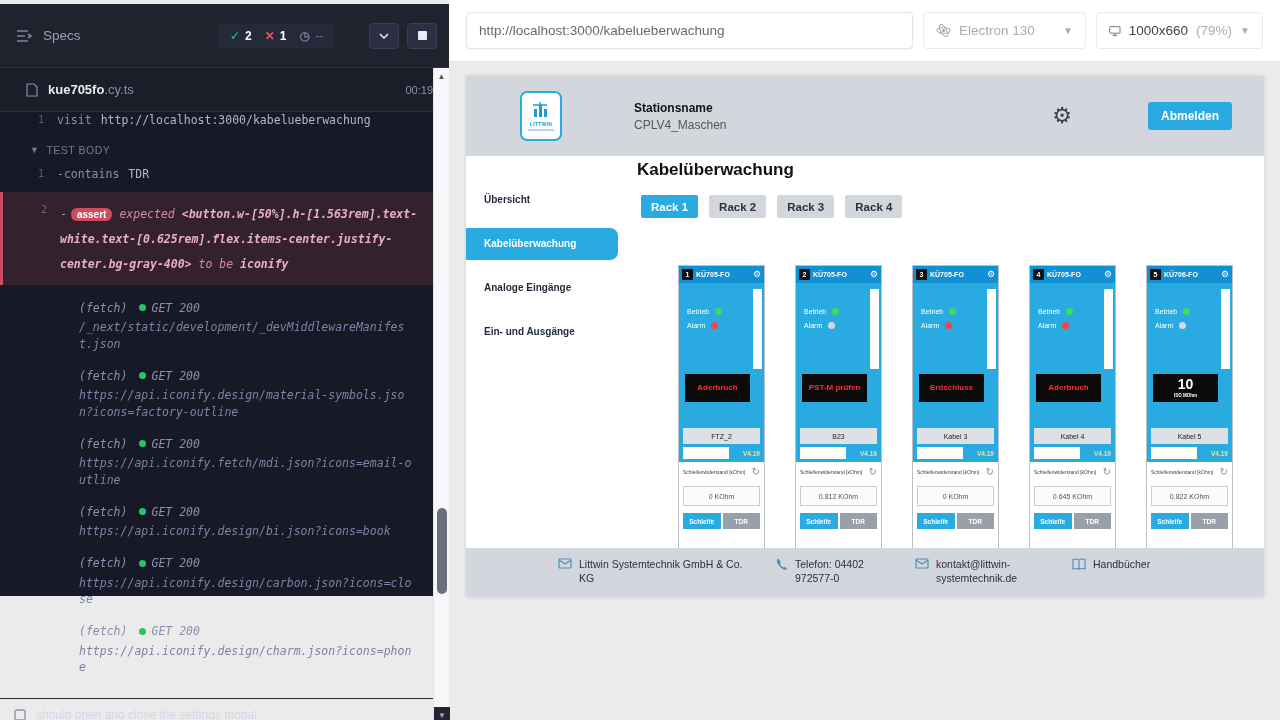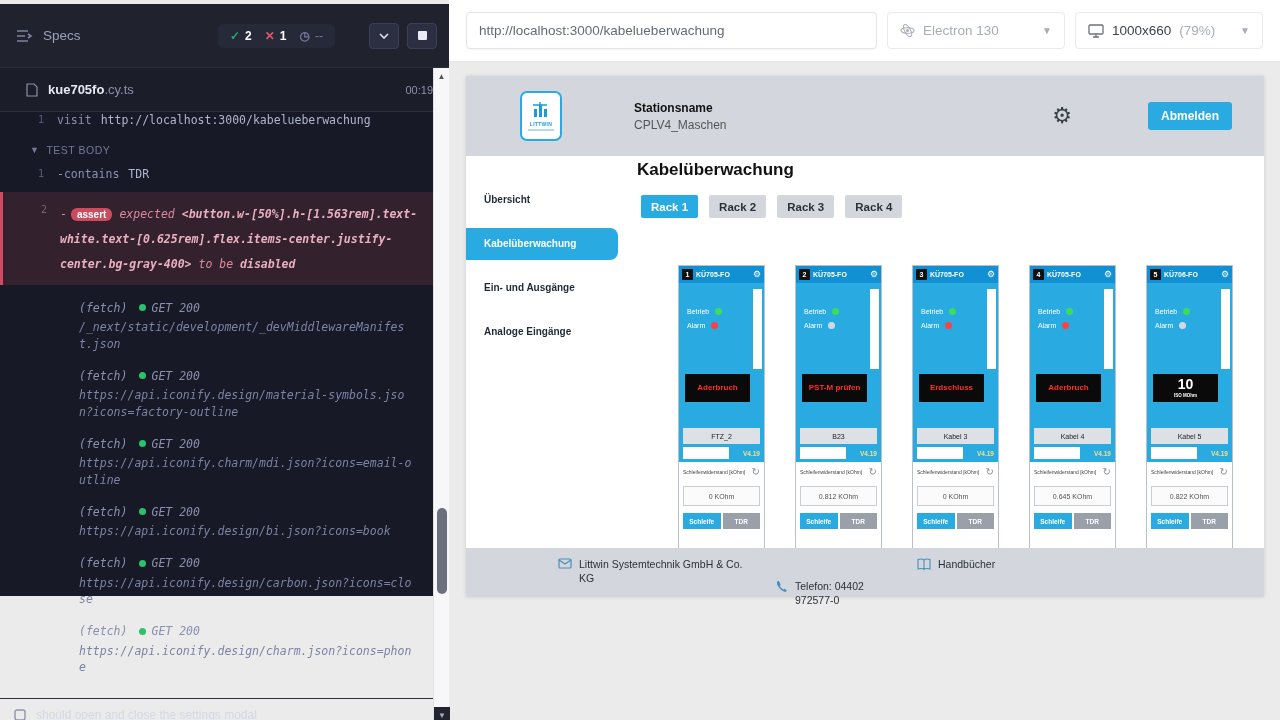--- a/index.html
+++ b/index.html
@@ -51,22 +51,22 @@
   .r-scroll { position:absolute; left:433px; top:64px; width:16px; height:656px; background:#f7f7f9; border-left:1px solid #e2e2e6; }
   .sc-up { height:16px; display:flex; align-items:center; justify-content:center; color:#555; font-size:8px; cursor:pointer; }
   .sc-thumb { position:absolute; left:3px; top:440px; width:10px; height:86px; background:#6b6f7e; border-radius:5px; cursor:pointer; }
   .sc-down { position:absolute; bottom:0; left:0; width:16px; height:17px; background:#22242f; color:#aab; display:flex; align-items:center; justify-content:center; font-size:8px; cursor:pointer; }
 
   
   .aut { position:absolute; left:449px; top:0; width:831px; height:720px; }
   .aut-top { height:62px; background:#fff; border-bottom:1px solid #e8e8e8; display:flex; align-items:center; padding:0 17px; gap:10px; }
   .url-box { flex:1; height:37px; border:1px solid #e2e5e9; border-radius:4px; padding:0 12px; color:#646b76; font-size:13.5px; box-shadow:0 1px 2px rgba(0,0,0,.04); font-family:"Liberation Sans", sans-serif; background:#fff; width:100%; outline:none; }
   .sel { height:37px; border:1px solid #e8eaed; border-radius:4px; display:flex; align-items:center; gap:8px; padding:0 12px; font-size:13.5px; cursor:pointer; background:#fff; }
-  .sel-browser { width:178px; color:#a7adb6; }
-  .sel-view { width:188px; color:#3c434e; }
+  .sel-browser { width:163px; color:#a7adb6; }
+  .sel-view { width:167px; color:#3c434e; }
   .sel .dim { color:#a7adb6; }
   .sel .chev { margin-left:auto; color:#a7adb6; font-size:10px; }
 
   .stage { position:relative; height:554px; background:#ebebeb; }
   .site { position:absolute; left:17px; top:14px; width:798px; height:521px; background:#fff; box-shadow:0 0 4px rgba(0,0,0,.12); }
 
   .site-header { height:80px; background:#d3d7dd; display:flex; align-items:center; padding:0 16px 0 54px; }
   .logo-box { width:42px; height:50px; background:#fff; border:2px solid #29abe2; border-radius:7px; display:flex; flex-direction:column; align-items:center; justify-content:center; gap:2px; }
   .logo-text { font-size:5px; font-weight:bold; color:#1b9cd8; letter-spacing:.3px; }
   .logo-sub { width:26px; height:2px; background:#bcd9ea; }
@@ -114,21 +114,21 @@
   .val-box { margin-top:9px; height:20px; border:1px solid #c9ced4; background:#fbfbfc; color:#555; font-size:7px; display:flex; align-items:center; justify-content:center; }
   .btn-row { display:flex; gap:2px; margin-top:7px; }
   .btn-row button { flex:1; height:16px; border:none; color:#fff; font-size:6.5px; font-weight:bold; cursor:pointer; font-family:"Liberation Sans", sans-serif; }
   .b-schleife { background:#29abe2; }
   .b-tdr { background:#99a0aa; }
 
   .site-footer { height:49px; background:#d3d7dd; display:flex; align-items:flex-start; padding-top:9px; font-size:10.5px; color:#2b3138; line-height:1.35; }
   .f-item { display:flex; gap:7px; }
   .f-item svg { flex-shrink:0; margin-top:1px; }
   .fi1 { margin-left:92px;justify-content:flex-end; } .fi1 .f-txt { width:168px; }
-  .fi2 { margin-left:28px;margin-top:22px; } .fi2 .f-txt { width:98px; }
+  .fi2 { margin-left:28px; } .fi2 .f-txt { width:98px; }
   .fi3 { margin-left:22px; } .fi3 .f-txt { width:112px; overflow-wrap:break-word; }
   .fi4 { margin-left:24px; }
 </style>
 </head>
 <body>
 
 <div class="runner">
   <div class="r-top">
     <div class="r-specs">
       <svg width="17" height="14" viewBox="0 0 17 14">
@@ -180,21 +180,21 @@
       <div class="log-section">
         <span class="chev">▼</span>
         <span>TEST BODY</span>
       </div>
       <div class="log-row">
         <span class="ln">1</span>
         <span class="cmd">-contains</span><span class="arg">TDR</span>
       </div>
       <div class="log-assert">
         <span class="ln">2</span>
-        <span class="a-dash">-</span><span class="a-badge">assert</span><span class="a-text"><span>expected </span><b>&lt;button.w-[50%].h-[1.563rem].text-white.text-[0.625rem].flex.items-center.justify-center.bg-gray-400&gt;</b><span> to be </span><b>disabled</b></span>
+        <span class="a-dash">-</span><span class="a-badge">assert</span><span class="a-text"><span>expected </span><b>&lt;button.w-[50%].h-[1.563rem].text-white.text-[0.625rem].flex.items-center.justify-center.bg-gray-400&gt;</b><span> to be </span><b>iconify</b></span>
       </div>
 
       <div class="log-fetch">
         <div class="f-head">
             <i>(fetch)</i>
             <span class="dot-g"></span>
             <span>GET 200</span>
           </div>
         <div class="f-url">/_next/static/development/_devMiddlewareManifest.json</div>
       </div>
@@ -205,21 +205,21 @@
             <span>GET 200</span>
           </div>
         <div class="f-url">https://api.iconify.design/material-symbols.json?icons=factory-outline</div>
       </div>
       <div class="log-fetch">
         <div class="f-head">
             <i>(fetch)</i>
             <span class="dot-g"></span>
             <span>GET 200</span>
           </div>
-        <div class="f-url">https://api.iconify.charm/mdi.json?icons=email-outline</div>
+        <div class="f-url">https://api.iconify.fetch/mdi.json?icons=email-outline</div>
       </div>
       <div class="log-fetch">
         <div class="f-head">
             <i>(fetch)</i>
             <span class="dot-g"></span>
             <span>GET 200</span>
           </div>
         <div class="f-url">https://api.iconify.design/bi.json?icons=book</div>
       </div>
       <div class="log-fetch">
@@ -297,22 +297,22 @@
           <div class="val">CPLV4_Maschen</div>
         </div>
         <span class="hdr-gear">⚙</span>
         <button class="logout-btn">Abmelden</button>
       </div>
 
       <div class="site-body">
         <nav class="side-nav">
           <div class="nav-item">Übersicht</div>
           <div class="nav-item active">Kabelüberwachung</div>
+          <div class="nav-item">Analoge Eingänge</div>
           <div class="nav-item">Ein- und Ausgänge</div>
-          <div class="nav-item">Analoge Eingänge</div>
         </nav>
 
         <section class="site-main">
           <h1 class="page-title">Kabelüberwachung</h1>
           <div class="tabs">
             <div class="tab active">Rack 1</div>
             <div class="tab">Rack 2</div>
             <div class="tab">Rack 3</div>
             <div class="tab">Rack 4</div>
           </div>
@@ -513,20 +513,27 @@
               <path d="M1 2l6 4 6-4" stroke="#4a90b8" stroke-width="1.2" fill="none"></path>
             </svg>
           <span class="f-txt">Littwin Systemtechnik GmbH &amp; Co. KG</span>
         </div>
         <div class="f-item fi2">
           <svg width="13" height="13" viewBox="0 0 14 14">
               <path d="M3 1C2 2 1.4 4 3.5 7c2.1 3 4.5 5 6.5 5.6 1.2.3 2.3-.2 2.8-1l-2.3-2.1-1.5.8C7.7 9.6 6 8 5.2 6.4l1-1.4L4.2 1z" fill="#4a90b8"></path>
             </svg>
           <span class="f-txt">Telefon: 04402 972577-0</span>
         </div>
+        <div class="f-item fi3">
+          <svg width="14" height="11" viewBox="0 0 14 11">
+              <rect x="1" y="1" width="12" height="9" rx="1" stroke="#4a90b8" stroke-width="1.2" fill="none"></rect>
+              <path d="M1 2l6 4 6-4" stroke="#4a90b8" stroke-width="1.2" fill="none"></path>
+            </svg>
+          <span class="f-txt">kontakt@littwin-systemtechnik.de</span>
+        </div>
         <div class="f-item fi4">
           <svg width="14" height="12" viewBox="0 0 14 12">
               <path d="M7 2C5.5.8 3 .8 1 1.5V11c2-.7 4.5-.7 6 .4 1.5-1.1 4-1.1 6-.4V1.5C11 .8 8.5.8 7 2zM7 2v9.4" stroke="#4a90b8" stroke-width="1.1" fill="none"></path>
             </svg>
           <span class="f-txt">Handbücher</span>
         </div>
       </footer>
 
     </div>
   </div>

